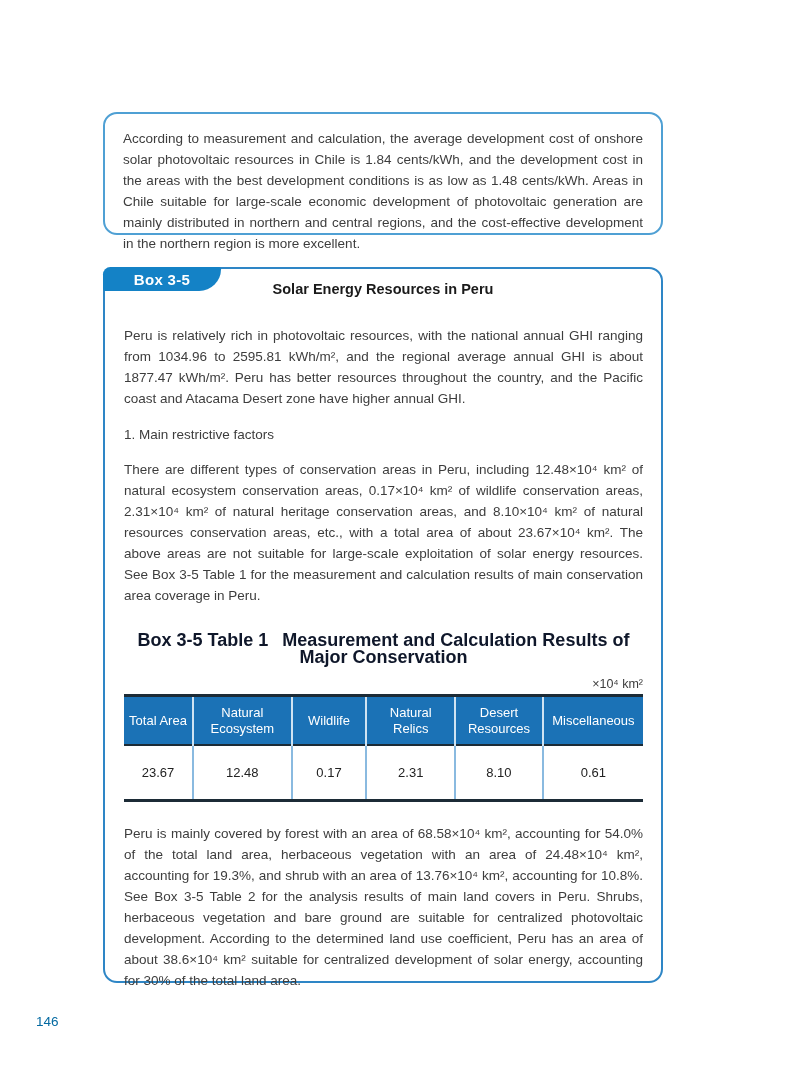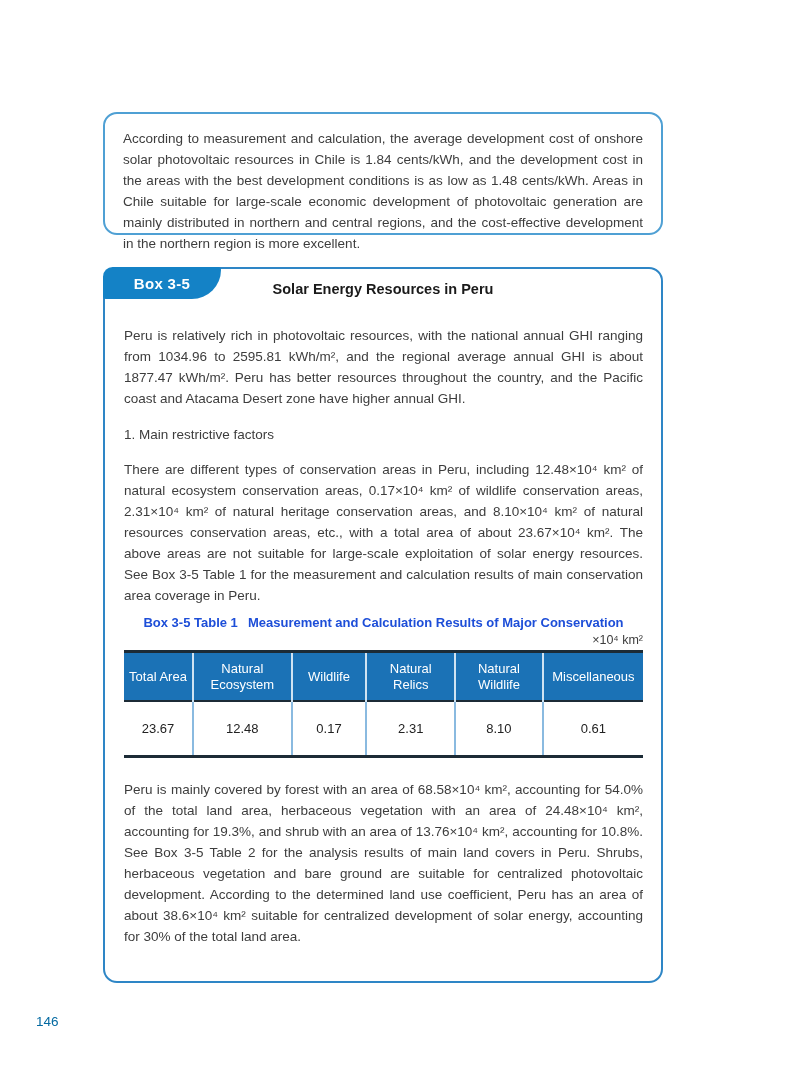--- a/index.html
+++ b/index.html
@@ -34,48 +34,48 @@
     position:absolute; left:103px; top:267px;
     width:560px; height:716px;
     box-sizing:border-box;
     border:2px solid #2e86c6;
     border-radius:14px;
     background:#ffffff;
   }
   .box35-header { position:relative; height:42px; }
   .box35-tab {
     position:absolute; left:-2px; top:-2px;
-    width:118px; height:32px;
+    width:118px; height:24px;
     background:#1482c6;
     border-radius:10px 3px 30px 3px;
     display:flex; align-items:center; justify-content:center;
     color:#ffffff; font-weight:bold; font-size:15px;
     letter-spacing:0.3px;
   }
   .box35-title {
     position:absolute; left:0; right:0; top:0;
     margin:0; height:40px; line-height:40px;
     text-align:center;
     font-size:14.5px; font-weight:bold; color:#1a1a1a;
   }
   .box35-body { padding:0 18px 0 19px; }
   .box35-body .para { margin-top:14px; }
   .box35-body .para-first { margin-top:14px; }
   .subheading { margin-top:15px; font-size:13.5px; line-height:21px; color:#3d3d3d; }
 
   
   .table-caption {
-    margin-top:8px;
+    margin-top:26px;
     text-align:center;
-    color:#1d4ed8;
-    font-size:13px; font-weight:bold; line-height:17px;
+    color:#0f172a;
+    font-size:18px; font-weight:bold; line-height:17px;
   }
   .table-caption .cap-line { display:block; }
   .table-unit {
-    margin-top:2px; margin-bottom:3px;
+    margin-top:11px; margin-bottom:3px;
     text-align:right;
     font-size:12.5px; color:#3d3d3d;
   }
 
   
   .cons-table {
     width:100%;
     border-collapse:collapse;
     table-layout:fixed;
     border-top:3px solid #1c2b36;
@@ -146,21 +146,21 @@
           <col style="width:17.1%">
           <col style="width:16.9%">
           <col style="width:19.3%">
         </colgroup>
         <thead>
           <tr>
             <th>Total Area</th>
             <th>Natural Ecosystem</th>
             <th>Wildlife</th>
             <th>Natural Relics</th>
-            <th>Natural Wildlife</th>
+            <th>Desert Resources</th>
             <th>Miscellaneous</th>
           </tr>
         </thead>
         <tbody>
           <tr>
             <td>23.67</td>
             <td>12.48</td>
             <td>0.17</td>
             <td>2.31</td>
             <td>8.10</td>

